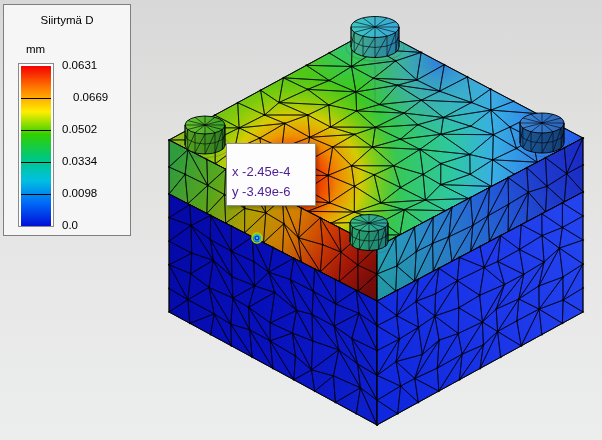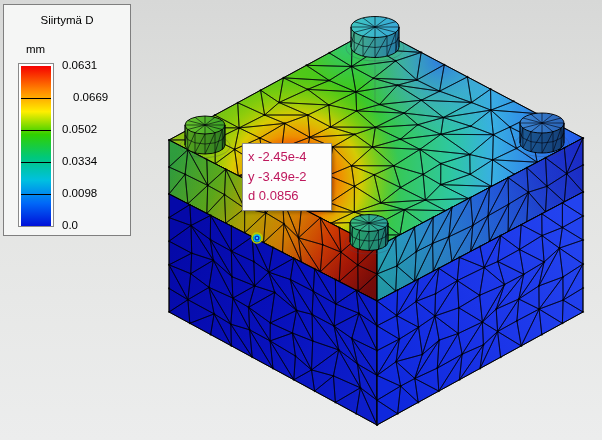--- a/index.html
+++ b/index.html
@@ -14,24 +14,24 @@
   #legend .title{position:absolute;left:0;top:9px;width:100%;text-align:center;
                  font-size:11.5px;color:#000;}
   #legend .unit{position:absolute;left:22px;top:38px;font-size:11.5px;color:#000;}
   #colorbar-frame{position:absolute;left:14px;top:58px;width:36px;height:164px;
                   border:1px solid #8a8a8a;background:#fff;box-sizing:border-box;padding:2px;}
   #colorbar{position:relative;width:100%;height:160px;}
   .bar-tick{position:absolute;left:0;width:100%;height:1px;background:#000;}
   #tick-labels{position:absolute;left:58px;top:60px;width:66px;height:160px;}
   .tick-label{position:absolute;left:0;font-size:11.5px;color:#000;transform:translateY(-50%);}
   
-  #tooltip{position:absolute;left:242px;top:143px;width:78px;
+  #tooltip{position:absolute;left:226px;top:143px;width:78px;
            background:#fdfdfd;border:1px solid #8c8c8c;
            box-shadow:2px 2px 3px rgba(0,0,0,0.25);
-           padding:3px 5px 4px 5px;font-size:13px;line-height:19.5px;color:#be185d;}
+           padding:18px 5px 4px 5px;font-size:13px;line-height:19.5px;color:#4c1d95;}
 </style>
 </head>
 <body>
 
 <div id="stage">
   <svg id="scene" width="602" height="440" viewBox="0 0 602 440">
     <defs id="defs">
         <linearGradient id="top_base" x1="169" y1="140" x2="583" y2="138" gradientUnits="userSpaceOnUse">
           <stop offset="0" stop-color="#93be14"></stop>
           <stop offset="0.2" stop-color="#62c814"></stop>
@@ -213,16 +213,15 @@
         <div class="tick-label" style="top: 32px; padding-left: 11px;">0.0669</div>
         <div class="tick-label" style="top: 64px;">0.0502</div>
         <div class="tick-label" style="top: 96px;">0.0334</div>
         <div class="tick-label" style="top: 128px;">0.0098</div>
         <div class="tick-label" style="top: 160px;">0.0</div>
       </div>
   </div>
 
   <div id="tooltip">
       <div>x -2.45e-4</div>
-      <div>y -3.49e-2</div>
-      <div>d 0.0856</div>
+      <div>y -3.49e-6</div>
     </div>
 </div>
 
 </body></html>

